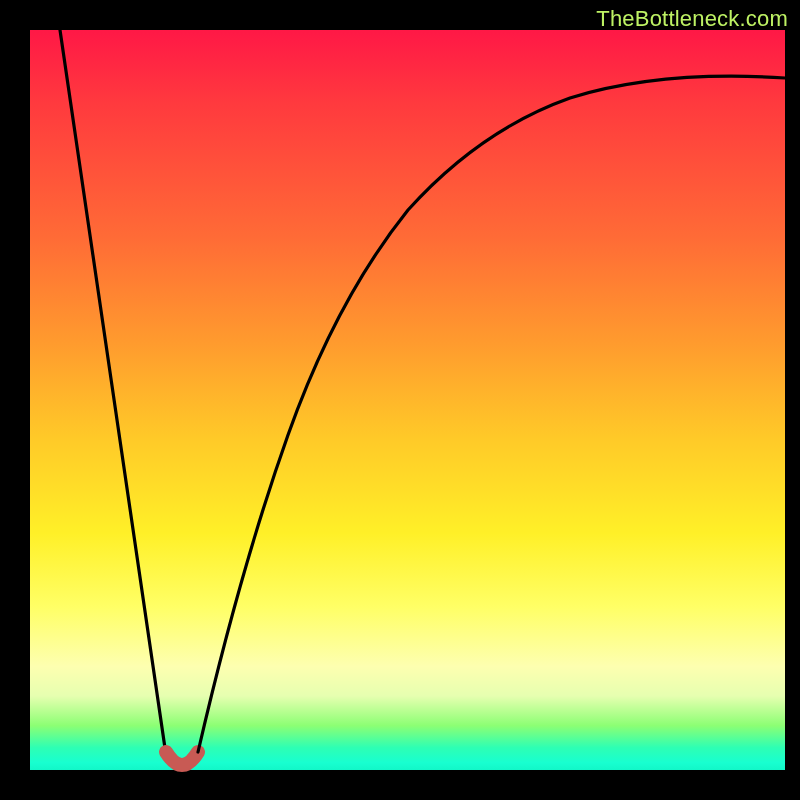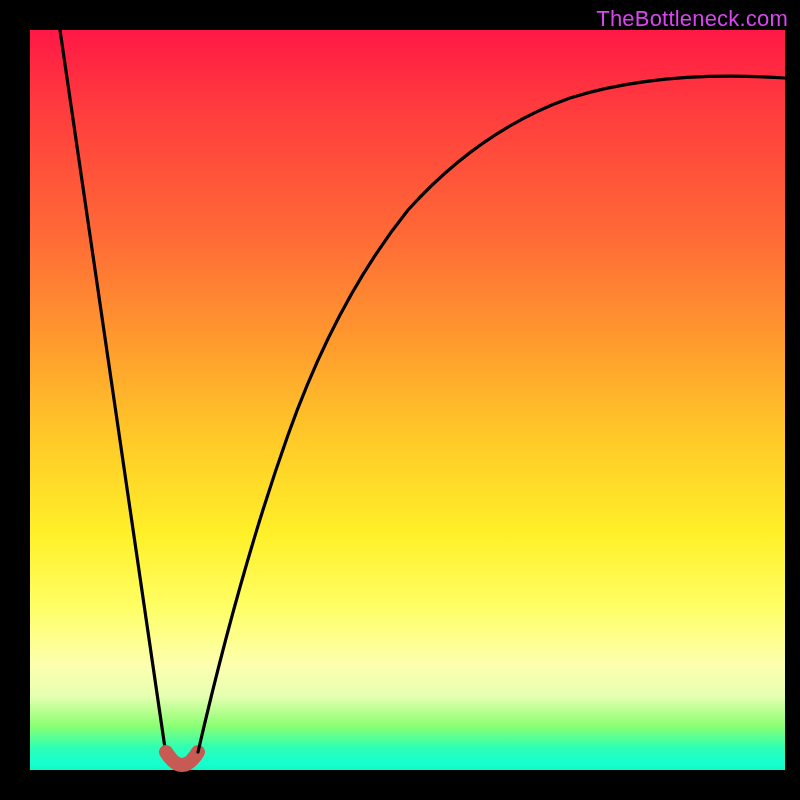--- a/index.html
+++ b/index.html
@@ -40,21 +40,21 @@
       #8cff74 94%,
       #2dffb4 97%,
       #18ffd0 99%,
       #12f7c8 100%
     );
   }
   .watermark {
     position: absolute;
     top: 6px;
     right: 12px;
-    color: #d946ef;
+    color: #bef264;
     font-size: 22px;
     letter-spacing: 0.2px;
     user-select: none;
   }
   svg.curves {
     position: absolute;
     left: 30px;
     top: 30px;
     width: 755px;
     height: 740px;

